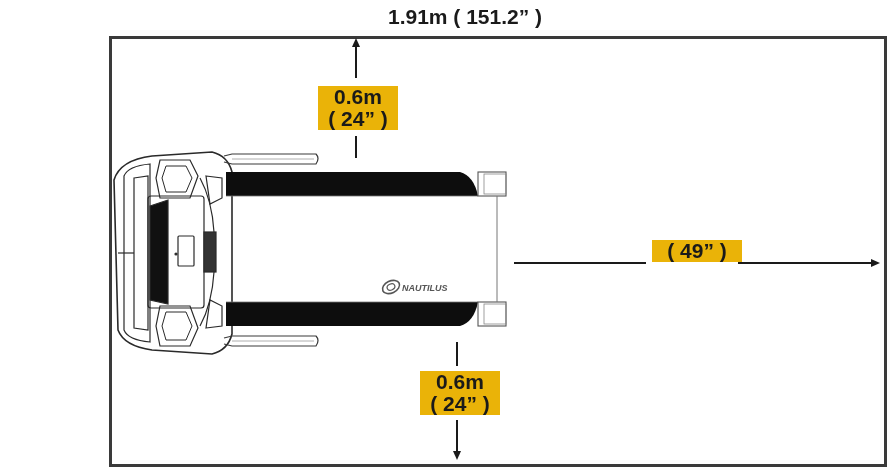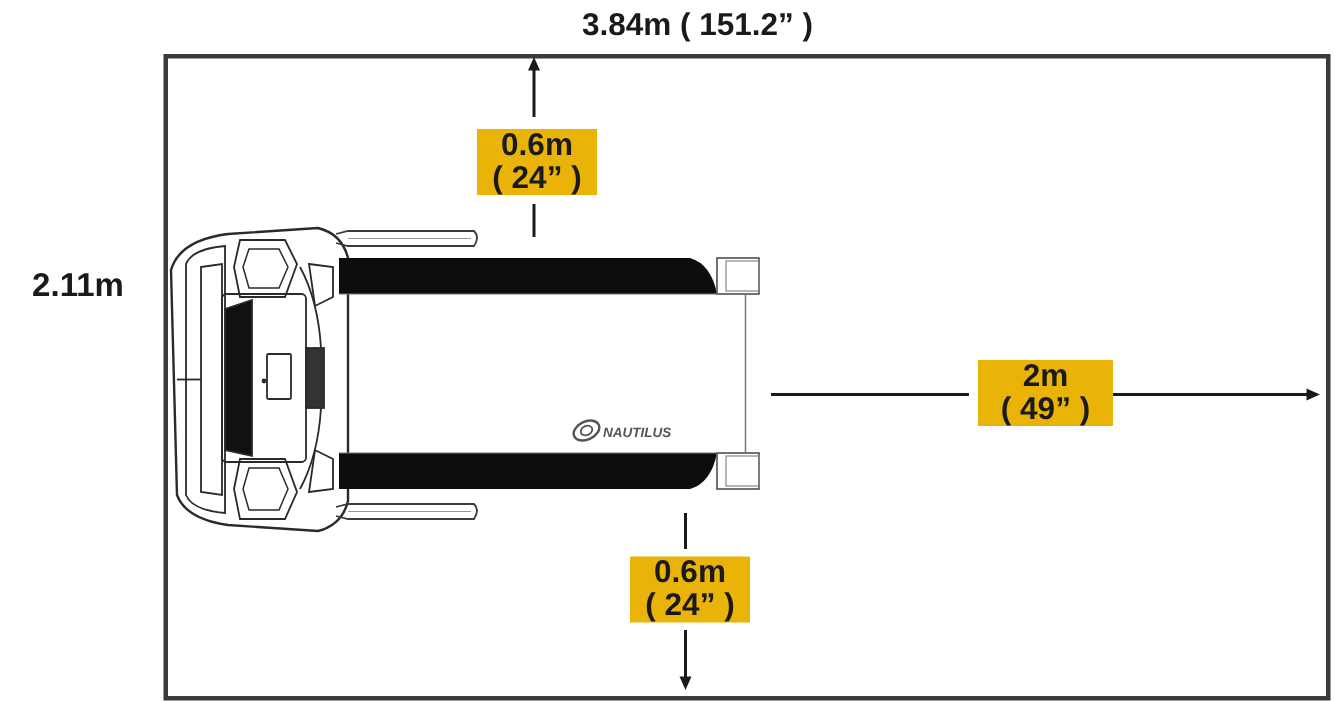--- a/index.html
+++ b/index.html
@@ -87,32 +87,30 @@
     <line x1="497" y1="196" x2="497" y2="302" stroke="#777" stroke-width="1"></line>
   </g>
 
   <g>
     <ellipse cx="391" cy="287" rx="9" ry="6" fill="none" stroke="#555" stroke-width="1.6" transform="rotate(-25 391 287)"></ellipse>
     <ellipse cx="391" cy="287" rx="4" ry="3" fill="none" stroke="#555" stroke-width="1.2" transform="rotate(-25 391 287)"></ellipse>
   </g>
   <text x="402" y="291" font-family="Liberation Sans, sans-serif" font-size="9" font-style="italic" font-weight="bold" fill="#555">NAUTILUS</text>
 </svg>
 
-<div class="label lbl-top">3.84m ( 151.2” )</div>
+<div class="label lbl-top">1.91m ( 151.2” )</div>
 
 <div class="label lbl-left">
-  <span class="lbl-line">2.11m</span>
 </div>
 
 <div class="label lbl-clear-top">
   <span class="lbl-line">0.6m</span>
   <span class="lbl-line">( 24” )</span>
 </div>
 
 <div class="label lbl-clear-bottom">
   <span class="lbl-line">0.6m</span>
   <span class="lbl-line">( 24” )</span>
 </div>
 
 <div class="label lbl-clear-rear">
-  <span class="lbl-line">2m</span>
   <span class="lbl-line">( 49” )</span>
 </div>
 
 </body></html>

